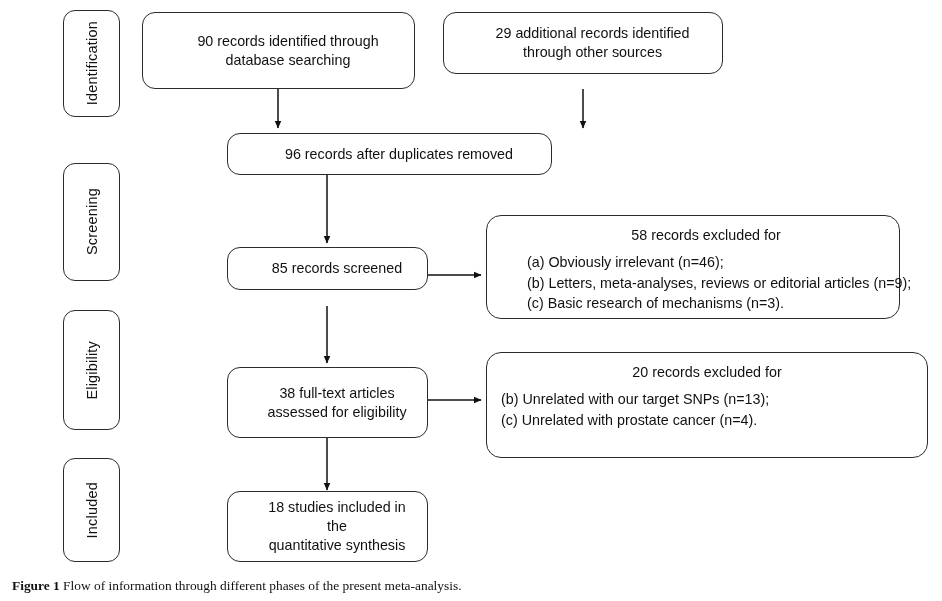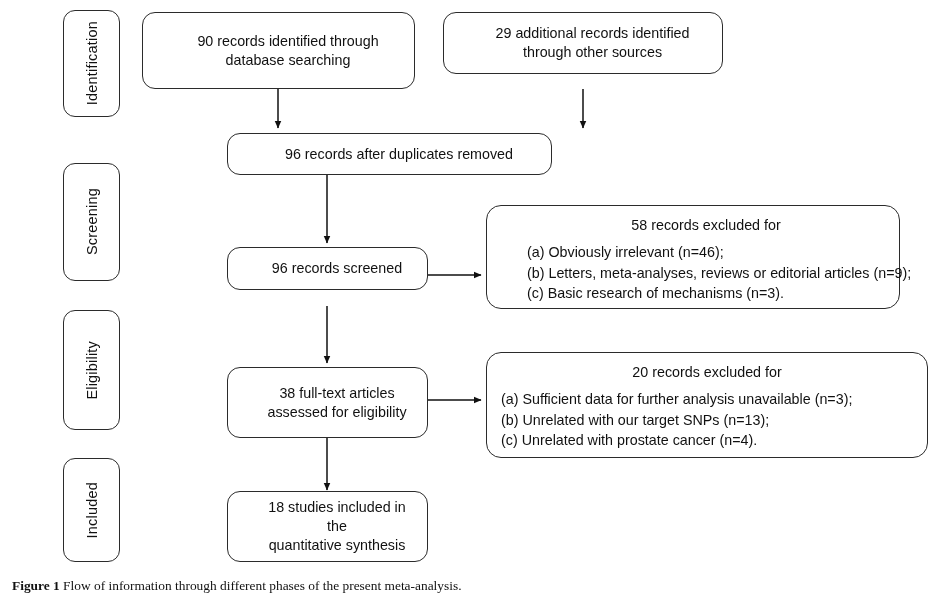--- a/index.html
+++ b/index.html
@@ -163,43 +163,42 @@
   <div class="node" style="left:443px; top:12px; width:280px; height:62px;">
     <span class="node-text">29 additional records identified
 through other sources</span>
   </div>
 
   <div class="node" style="left:227px; top:133px; width:325px; height:42px;">
     <span class="node-text">96 records after duplicates removed</span>
   </div>
 
   <div class="node" style="left:227px; top:247px; width:201px; height:43px;">
-    <span class="node-text">96 records screened</span>
+    <span class="node-text">85 records screened</span>
   </div>
 
   <div class="node" style="left:227px; top:367px; width:201px; height:71px;">
     <span class="node-text">38 full-text articles
 assessed for eligibility</span>
   </div>
 
   <div class="node" style="left:227px; top:491px; width:201px; height:71px;">
     <span class="node-text">18 studies included in the
 quantitative synthesis</span>
   </div>
 
-  <div class="excl" style="left:486px; top:205px; width:414px; height:104px;padding-left:40px;">
+  <div class="excl" style="left:486px; top:215px; width:414px; height:104px;padding-left:40px;">
     <div class="excl-title">58 records excluded for</div>
     <div class="excl-reason">(a) Obviously irrelevant (n=46);</div>
     <div class="excl-reason">(b) Letters, meta-analyses, reviews or editorial articles (n=9);</div>
     <div class="excl-reason">(c) Basic research of mechanisms (n=3).</div>
   </div>
 
   <div class="excl" style="left:486px; top:352px; width:442px; height:106px;">
     <div class="excl-title">20 records excluded for</div>
-    <div class="excl-reason">(a) Sufficient data for further analysis unavailable (n=3);</div>
     <div class="excl-reason">(b) Unrelated with our target SNPs (n=13);</div>
     <div class="excl-reason">(c) Unrelated with prostate cancer (n=4).</div>
   </div>
 
   <div id="caption">
     <span class="cap-label">Figure 1</span><span class="cap-text">&nbsp;</span><span class="cap-text">Flow of information through different phases of the present meta-analysis.</span>
   </div>
 
 </div>
 

